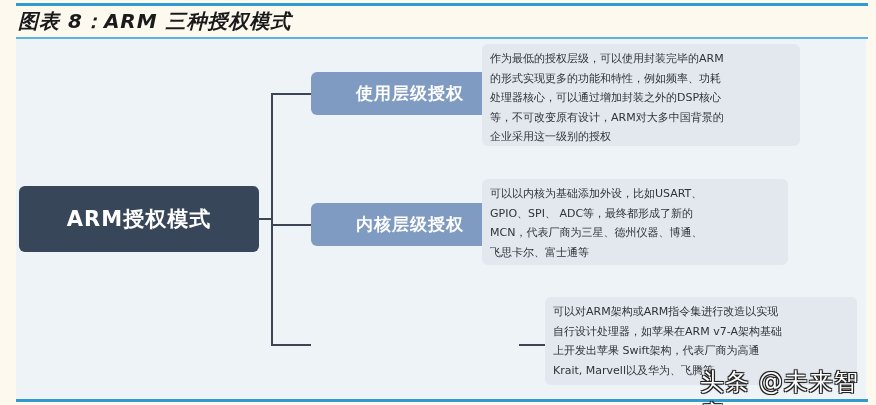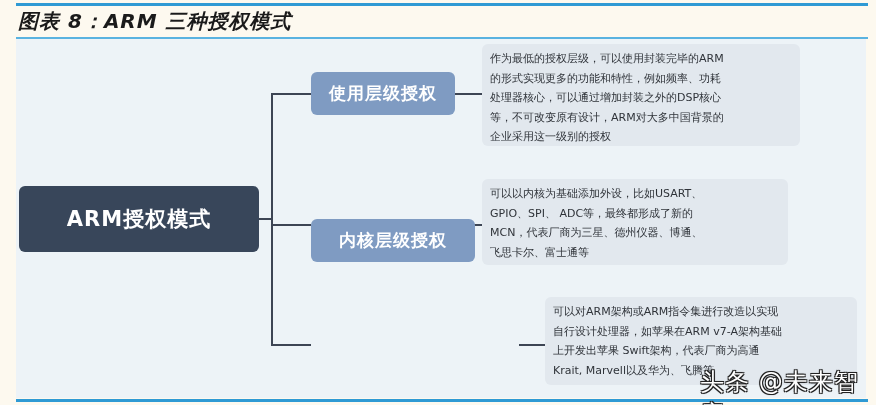--- a/index.html
+++ b/index.html
@@ -33,25 +33,26 @@
   .root {
     position: absolute; left: 3px; top: 147px; width: 240px; height: 66px;
     background: #38465a; border-radius: 6px;
     color: #ffffff; font-size: 21px; font-weight: bold;
     display: flex; align-items: center; justify-content: center;
     letter-spacing: 1px;
   }
   .branch {
     position: absolute; background: #7f9bc2; border-radius: 6px;
     color: #ffffff; font-size: 17px; font-weight: bold;
-    display: flex; align-items: center; justify-content: center;
+    display: flex; align-items: center; justify-content: flex-start;
     letter-spacing: 1px;
+    padding-left: 45px;
   }
   .b1 { left: 295px; top: 33px; width: 144px; height: 43px; }
-  .b2 { left: 295px; top: 164px; width: 164px; height: 43px; margin-top: 16px; }
+  .b2 { left: 295px; top: 164px; width: 164px; height: 43px; }
   .b3 { left: 295px; top: 284px; width: 208px; height: 43px; }
   .desc {
     position: absolute; background: #e2e8ee; border-radius: 6px;
     color: #2f3339; font-size: 11px; line-height: 19.5px;
     padding: 5px 8px; box-sizing: border-box;
   }
   .d1 { left: 466px; top: 5px; width: 318px; height: 102px; }
   .d2 { left: 466px; top: 140px; width: 306px; height: 86px; }
   .d3 { left: 529px; top: 258px; width: 312px; height: 88px; }
   .line { position: absolute; background: #3d4554; }

